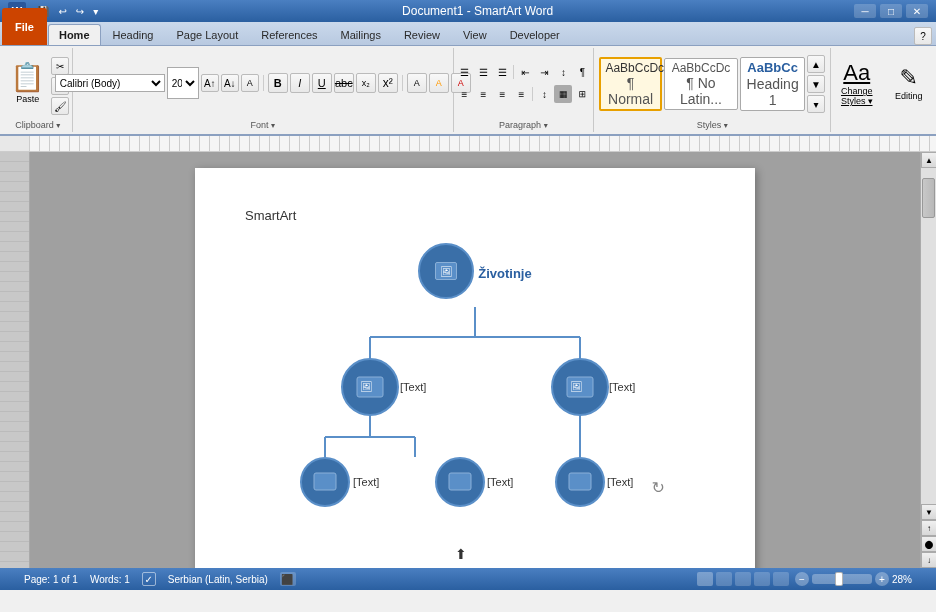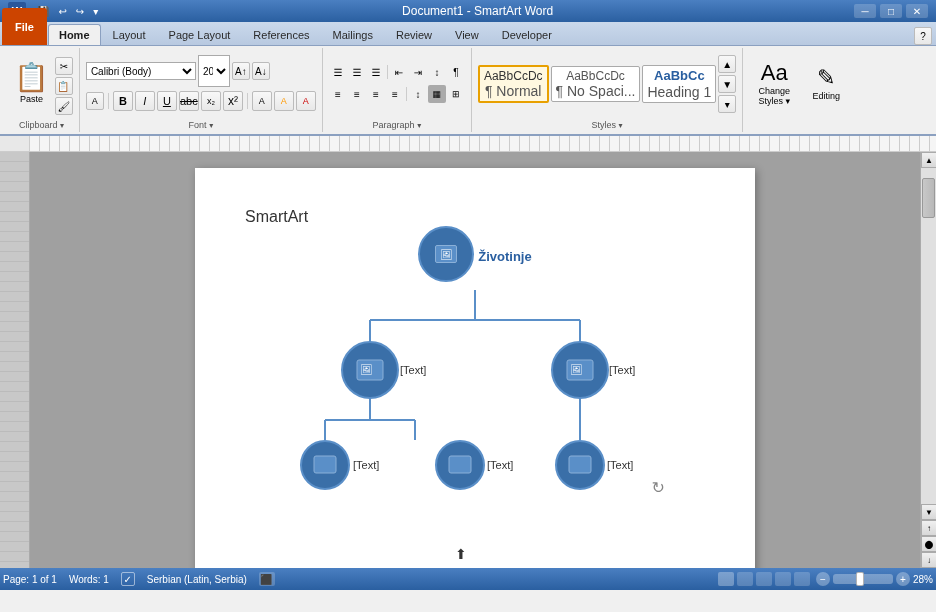--- a/index.html
+++ b/index.html
@@ -226,21 +226,21 @@
     #document {
       background: white;
       width: 560px;
       min-height: 430px;
       box-shadow: 2px 2px 8px rgba(0,0,0,0.3);
       padding: 40px 50px;
       position: relative;
     }
 
     
-    .smartart-title { font-size: 16px; color: #333; }
+    .smartart-title { font-size: 13px; color: #333; margin-bottom: 20px; }
     .smartart-container { display: flex; flex-direction: column; align-items: center; }
 
     
     #right-scrollbar {
       width: 16px;
       background: #e8e8e8;
       border-left: 1px solid #aaa;
       display: flex;
       flex-direction: column;
     }
@@ -266,21 +266,21 @@
       border: 1px solid #999;
       border-radius: 2px;
     }
 
     
     #status-bar {
       height: 22px;
       background: linear-gradient(to bottom, #4a7fc1, #2a5fa0);
       display: flex;
       align-items: center;
-      padding: 0 3px;
+      padding: 0 24px;
       color: white;
       font-size: 10px;
       justify-content: space-between;
     }
     .status-left { display: flex; gap: 12px; align-items: center; }
     .status-right { display: flex; gap: 6px; align-items: center; }
     .zoom-control { display: flex; align-items: center; gap: 3px; }
     .zoom-btn { width: 14px; height: 14px; background: rgba(255,255,255,0.3); border-radius: 50%; display: flex; align-items: center; justify-content: center; cursor: pointer; font-size: 10px; }
 
     
@@ -362,21 +362,21 @@
     <div class="win-controls">
       <div class="win-btn">─</div>
       <div class="win-btn">□</div>
       <div class="win-btn">✕</div>
     </div>
   </div>
 
   <div id="ribbon-tabs">
     <div class="tab file">File</div>
     <div class="tab active">Home</div>
-    <div class="tab">Layout</div>
+    <div class="tab">Heading</div>
     <div class="tab">Page Layout</div>
     <div class="tab">References</div>
     <div class="tab">Mailings</div>
     <div class="tab">Review</div>
     <div class="tab">View</div>
     <div class="tab">Developer</div>
     <div style="margin-left:auto;display:flex;align-items:center;padding-right:4px;gap:4px;">
       <div class="small-btn">?</div>
     </div>
   </div>
@@ -394,21 +394,21 @@
         <div style="display:flex;flex-direction:column;gap:2px;margin-top:4px;">
           <div class="small-btn">✂</div>
           <div class="small-btn">📋</div>
           <div class="small-btn">🖌</div>
         </div>
       </div>
       <div class="ribbon-group-label">Clipboard <span style="font-size:8px;">▾</span></div>
     </div>
 
     <div class="ribbon-group" style="min-width:160px;">
-      <div style="display:flex;flex-direction:column;gap:2px;flex:1;justify-content:center;">
+      <div style="display:flex;flex-direction:row;gap:2px;flex:1;justify-content:center;">
         <div class="font-row">
           <select class="font-select">
             <option>Calibri (Body)</option>
           </select>
           <select class="font-size-select">
             <option>20</option>
           </select>
           <div class="small-btn">A↑</div>
           <div class="small-btn">A↓</div>
         </div>
@@ -457,38 +457,38 @@
     </div>
 
     <div class="ribbon-group" style="min-width:210px;">
       <div style="display:flex;gap:2px;align-items:center;flex:1;">
         <div class="style-item active">
           <div class="style-preview" style="font-size:12px;color:#333;">AaBbCcDc</div>
           <div class="style-label">¶ Normal</div>
         </div>
         <div class="style-item">
           <div class="style-preview" style="font-size:12px;color:#555;">AaBbCcDc</div>
-          <div class="style-label">¶ No Spaci...</div>
+          <div class="style-label">¶ No Latin...</div>
         </div>
         <div class="style-item">
           <div class="style-preview" style="font-size:13px;color:#2a5fa0;font-weight:bold;">AaBbCc</div>
           <div class="style-label">Heading 1</div>
         </div>
         <div style="display:flex;flex-direction:column;gap:2px;">
           <div class="small-btn">▲</div>
           <div class="small-btn">▼</div>
           <div class="small-btn">▾</div>
         </div>
       </div>
       <div class="ribbon-group-label">Styles <span style="font-size:8px;">▾</span></div>
     </div>
 
     <div class="ribbon-group" style="border-right:none;">
       <div style="display:flex;gap:4px;align-items:center;flex:1;">
-        <div class="ribbon-big-btn" style="min-width:50px;">
+        <div class="ribbon-big-btn" style="min-width:50px;text-decoration:underline;">
           <span class="icon" style="font-size:22px;">Aa</span>
           <span class="lbl">Change<br>Styles ▾</span>
         </div>
         <div class="ribbon-big-btn" style="min-width:46px;">
           <span class="icon" style="font-size:22px;">✎</span>
           <span class="lbl">Editing</span>
         </div>
       </div>
       <div class="ribbon-group-label">&nbsp;</div>
     </div>

